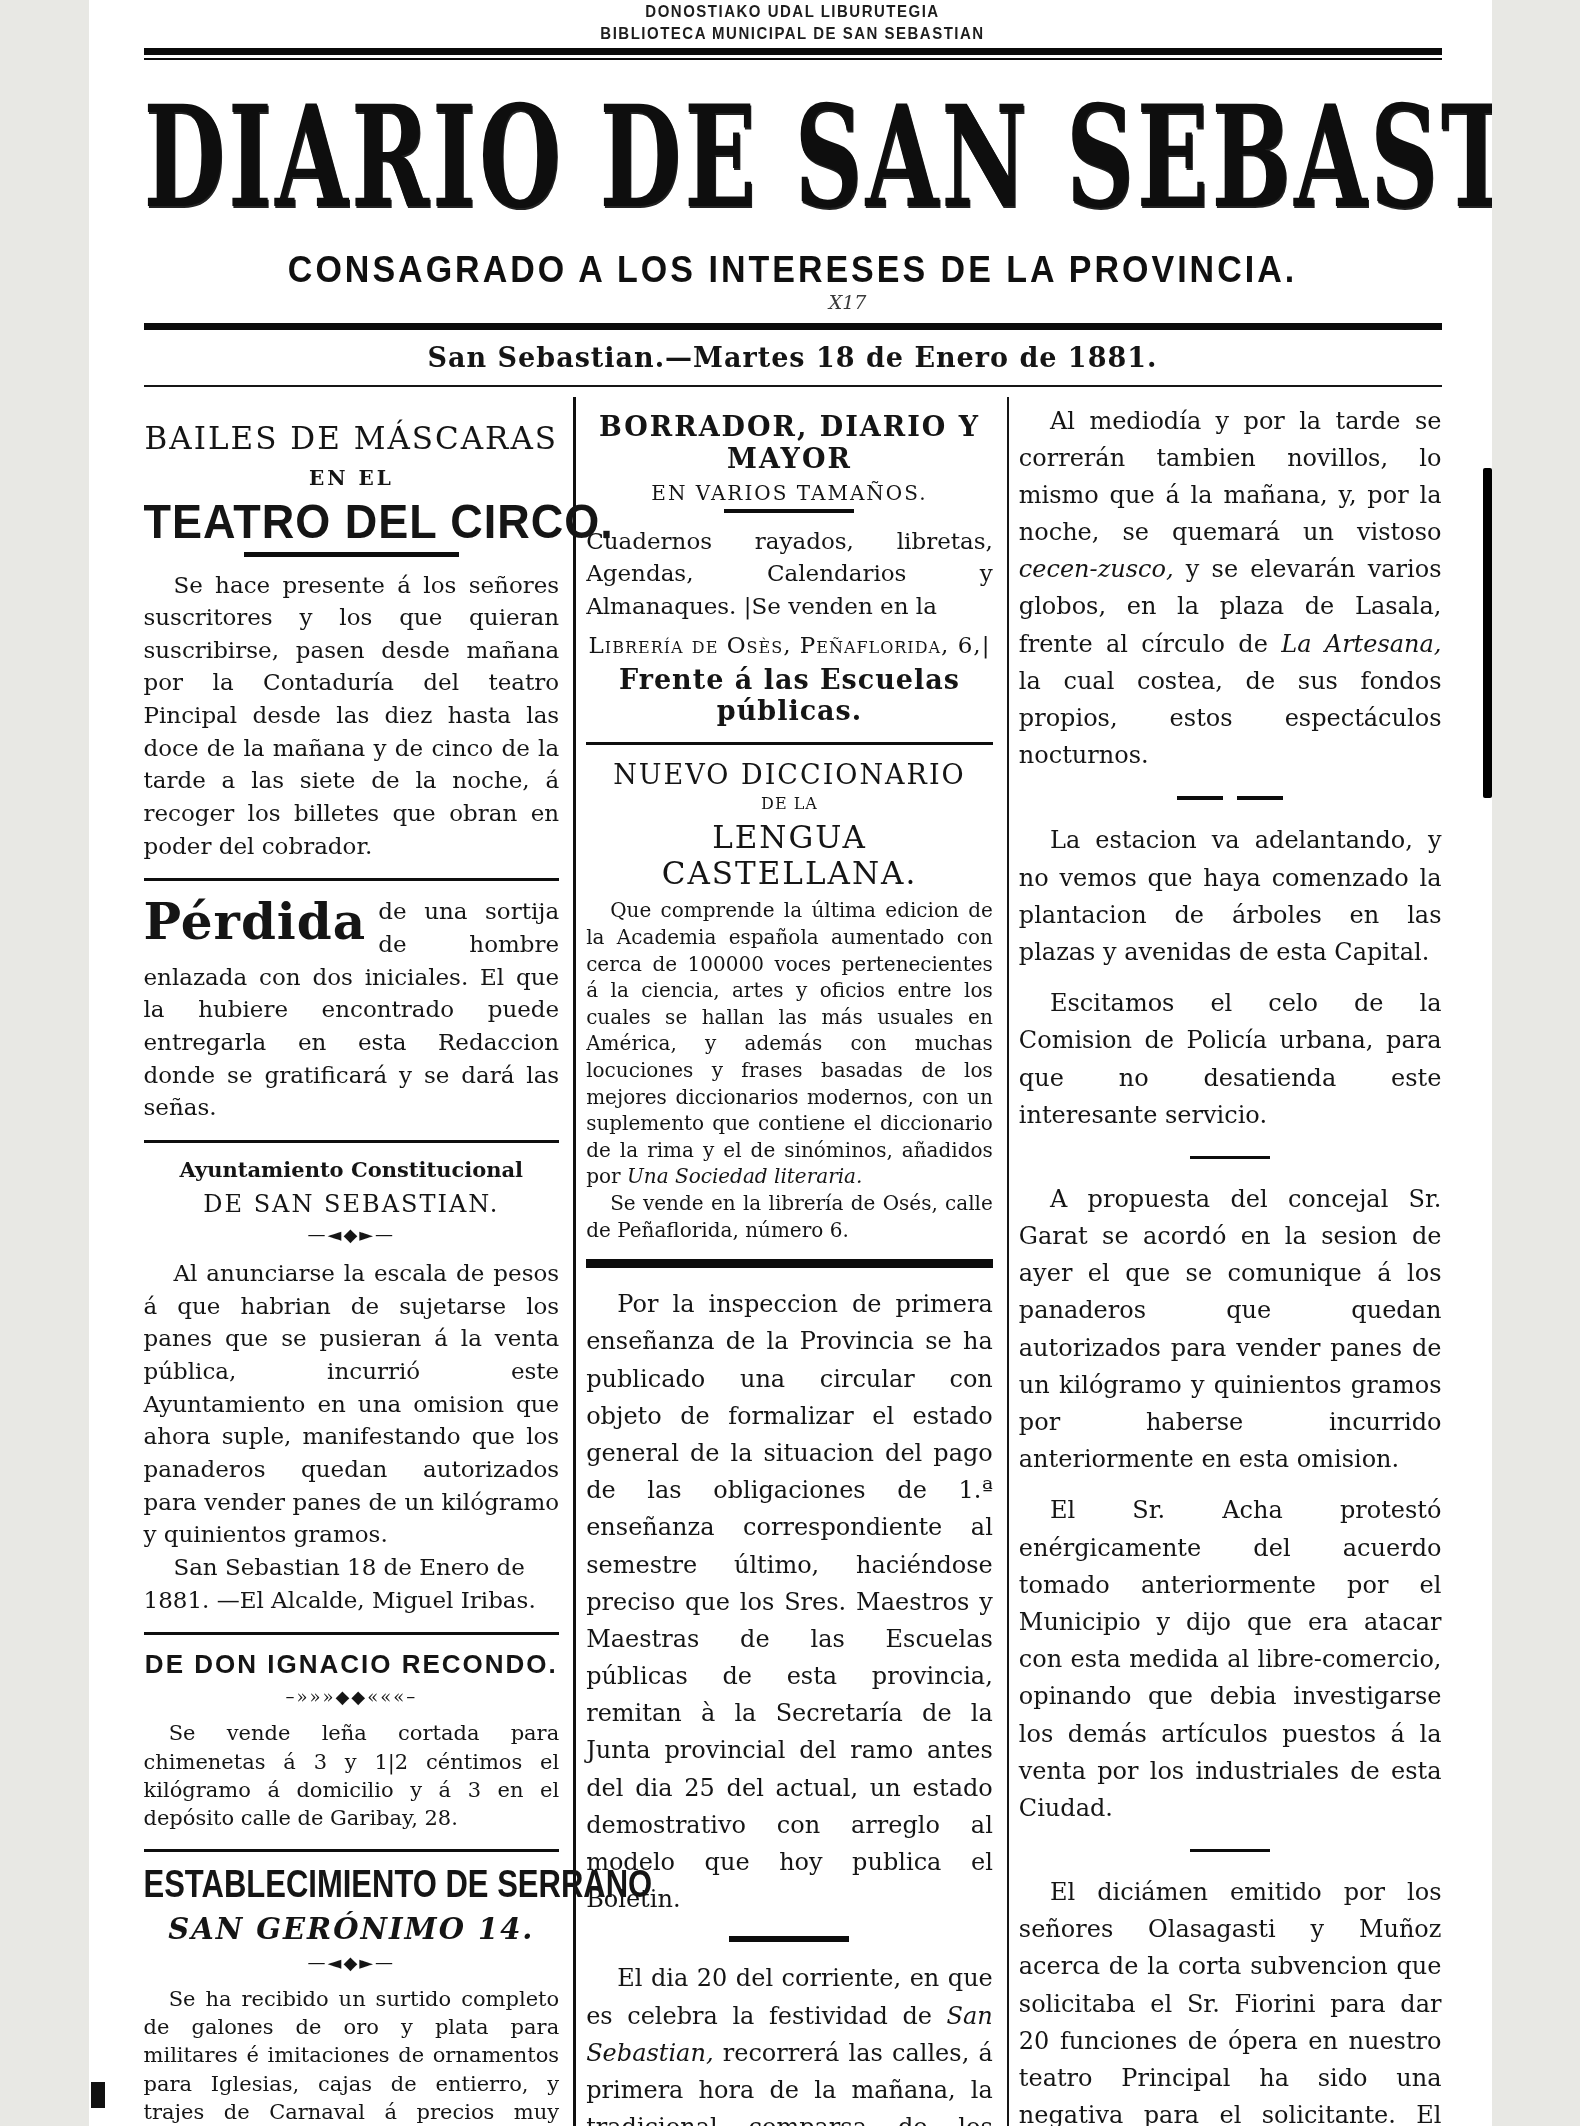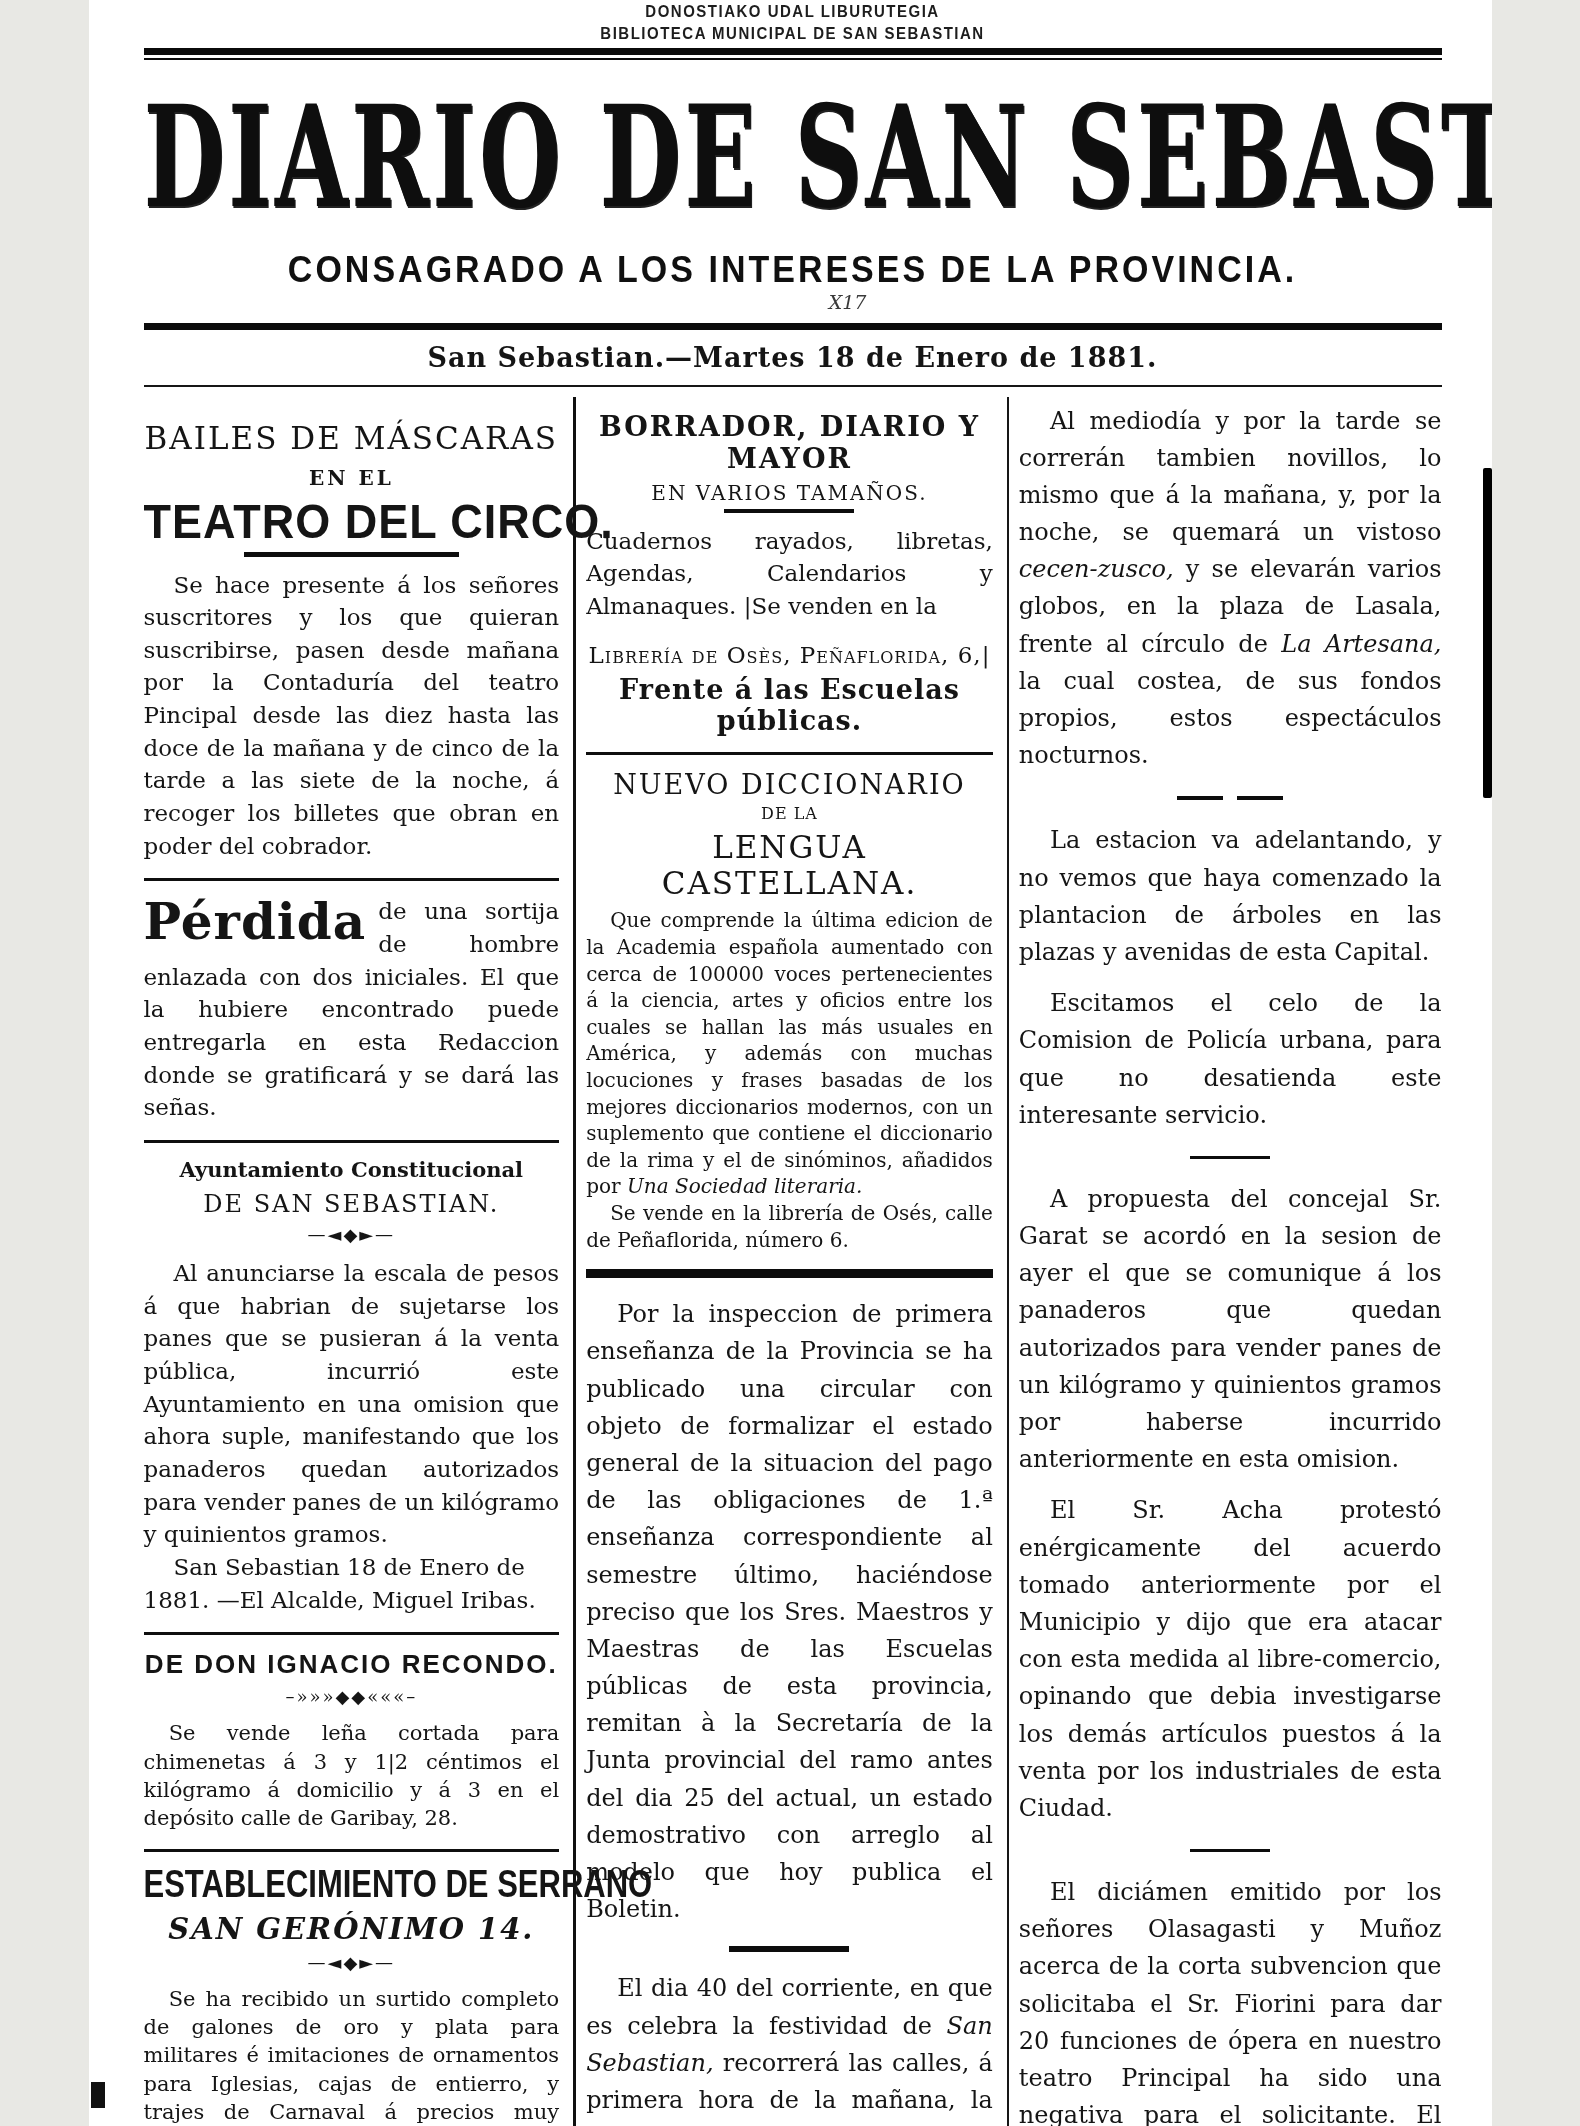--- a/index.html
+++ b/index.html
@@ -128,21 +128,21 @@
     text-align: center; font-family: "Liberation Sans", sans-serif;
     font-weight: bold; font-size: 31px; transform: scaleY(1.25);
     white-space: nowrap; margin-top: 4px;
   }
   .h-geronimo { text-align: center; font-weight: bold; font-style: italic; font-size: 29px; margin-top: 10px; letter-spacing: 2px; }
   
   .h-libros { text-align: center; font-size: 38px; letter-spacing: 2px; margin-top: 2px; }
   .h-borrador { text-align: center; font-weight: bold; font-size: 27px; letter-spacing: 2px; margin-top: 8px; transform: scaleY(1.05); }
   .h-tamanos { text-align: center; font-size: 20px; letter-spacing: 2px; margin-top: 8px; }
   .short-underline2 { width: 130px; height: 4px; background: #0d0d0d; margin: 4px auto 12px auto; border-bottom: 2px solid #0d0d0d; }
-  .h-libreria { text-align: center; font-variant: small-caps; font-size: 23px; letter-spacing: 1px; margin-top: 20px; }
+  .h-libreria { text-align: center; font-variant: small-caps; font-size: 23px; letter-spacing: 1px; margin-top: 10px; }
   .h-frente { text-align: center; font-weight: bold; font-size: 27px; letter-spacing: 1px; margin-top: 6px; }
   .h-nuevo { text-align: center; font-size: 27px; letter-spacing: 2px; margin-top: 4px; }
   .h-dela { text-align: center; font-size: 16px; letter-spacing: 1px; margin-top: 4px; }
   .h-lengua { text-align: center; font-size: 31px; letter-spacing: 2px; margin-top: 6px; }
   .dicc-body { font-size: 20px; line-height: 1.33; text-align: justify; text-indent: 1.2em; margin-top: 6px; }
   .dicc-note { font-size: 20px; line-height: 1.33; text-align: justify; text-indent: 1.2em; }
   .bar-heavy { height: 9px; background: #0c0c0c; margin: 16px 0 18px 0; }
   .body-lg { font-size: 24px; line-height: 1.55; text-align: justify; text-indent: 1.3em; }
   .divider-eq { width: 120px; height: 4px; border-top: 3px solid #0d0d0d; border-bottom: 3px solid #0d0d0d; margin: 18px auto; }
   .divider-dash { width: 80px; height: 3px; background: #0d0d0d; margin: 22px auto; }
@@ -249,21 +249,21 @@
 
       <div class="bar-heavy"></div>
 
       <section>
         <p class="body-lg">Por la inspeccion de primera enseñanza de la Provincia se ha publicado una circular con objeto de formalizar el estado general de la situacion del pago de las obligaciones de 1.ª enseñanza correspondiente al semestre último, haciéndose preciso que los Sres. Maestros y Maestras de las Escuelas públicas de esta provincia, remitan à la Secretaría de la Junta provincial del ramo antes del dia 25 del actual, un estado demostrativo con arreglo al modelo que hoy publica el Boletin.</p>
       </section>
 
       <div class="divider-eq"></div>
 
       <section>
-        <p class="body-lg"><span>El dia 40 del corriente, en que es celebra la festividad de </span><i>San Sebastian,</i><span> recorrerá las calles, á primera hora de la mañana, la tradicional comparsa de los </span><i>solicitante,</i><span> en union con una banda de música.</span></p>
+        <p class="body-lg"><span>El dia 20 del corriente, en que es celebra la festividad de </span><i>San Sebastian,</i><span> recorrerá las calles, á primera hora de la mañana, la tradicional comparsa de los </span><i>solicitante,</i><span> en union con una banda de música.</span></p>
 
       </section>
 
     </div>
 
     <div class="col col3">
 
       <section>
         <p class="body-lg"><span>Al mediodía y por la tarde se correrán tambien novillos, lo mismo que á la mañana, y, por la noche, se quemará un vistoso </span><i>cecen-zusco,</i><span> y se elevarán varios globos, en la plaza de Lasala, frente al círculo de </span><i>La Artesana,</i><span> la cual costea, de sus fondos propios, estos espectáculos nocturnos.</span></p>
       </section>

